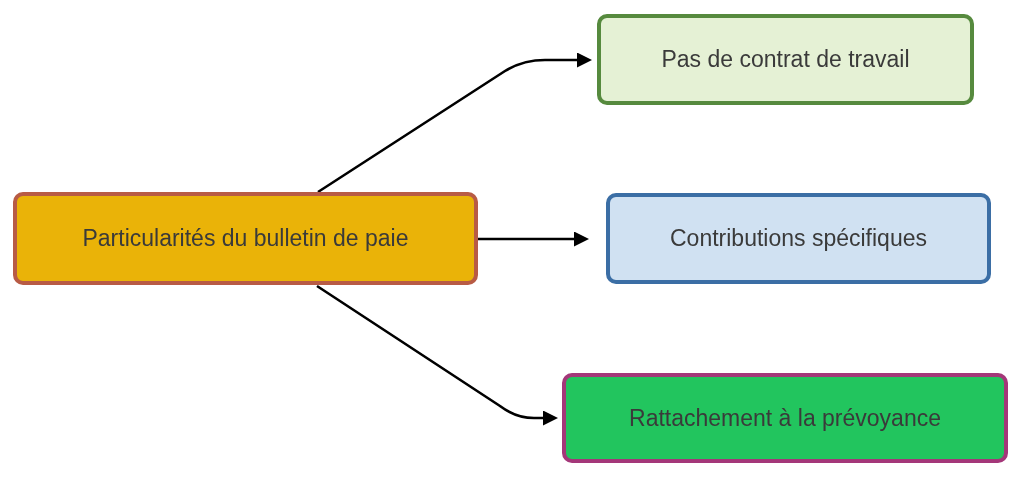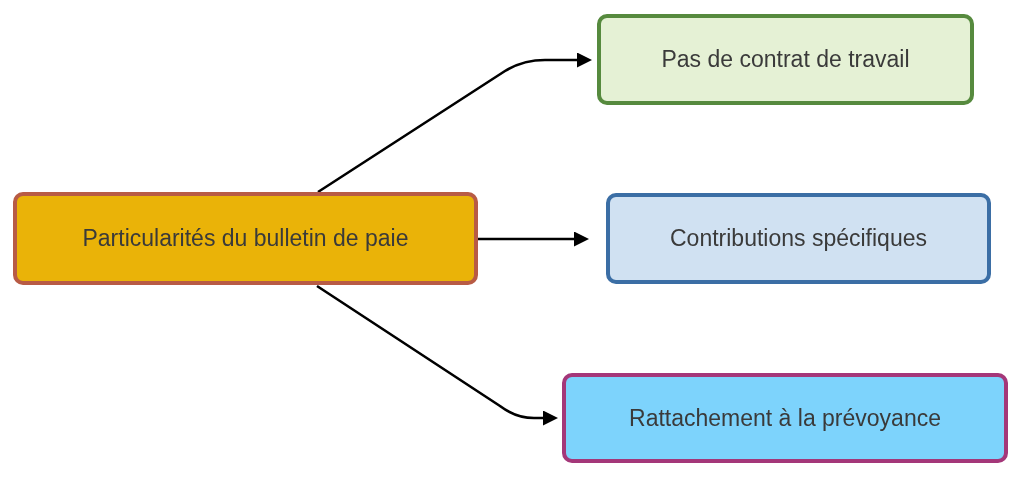--- a/index.html
+++ b/index.html
@@ -59,21 +59,21 @@
     height: 91px;
     background: #d0e1f2;
     border-color: #3b6ea5;
     margin-left: 13px;
   }
   .node-pink {
     left: 562px;
     top: 373px;
     width: 446px;
     height: 90px;
-    background: #7dd3fc;
+    background: #22c55e;
     border-color: #a43779;
   }
 </style>
 </head>
 <body>
 
 <div class="canvas">
 
   <svg class="arrows-layer" width="1024" height="480" viewBox="0 0 1024 480" xmlns="http://www.w3.org/2000/svg">
     <defs>

